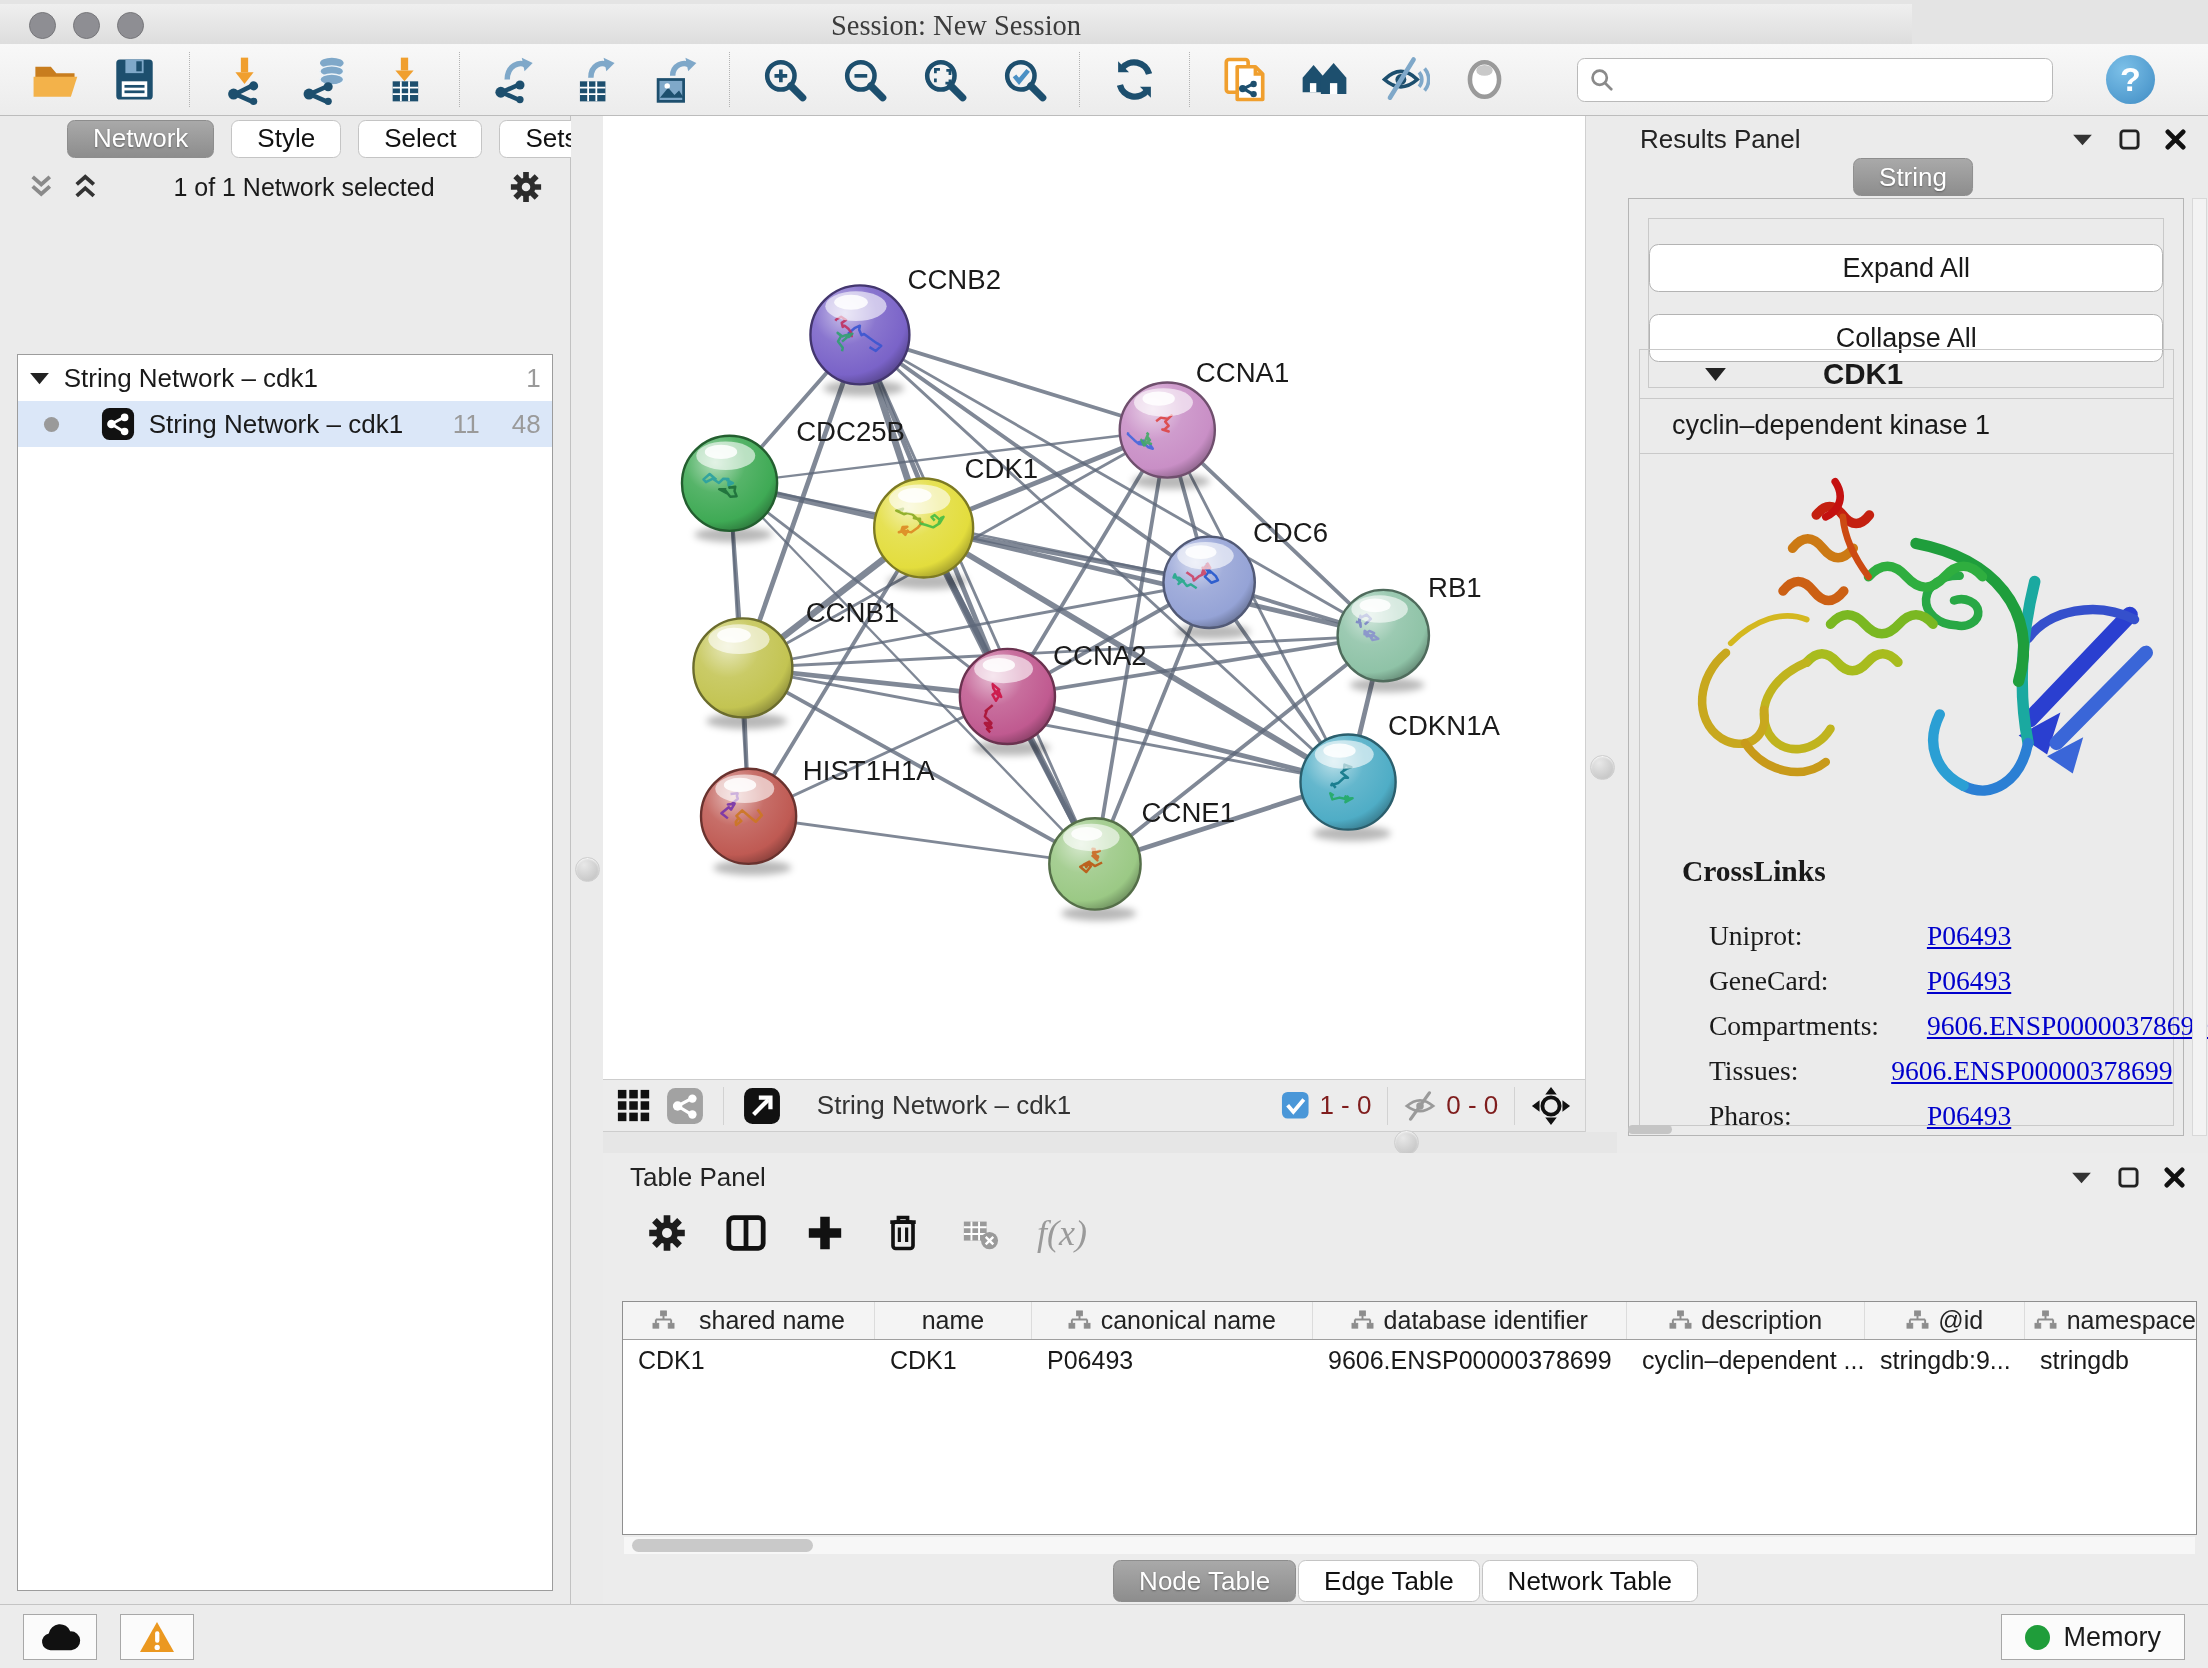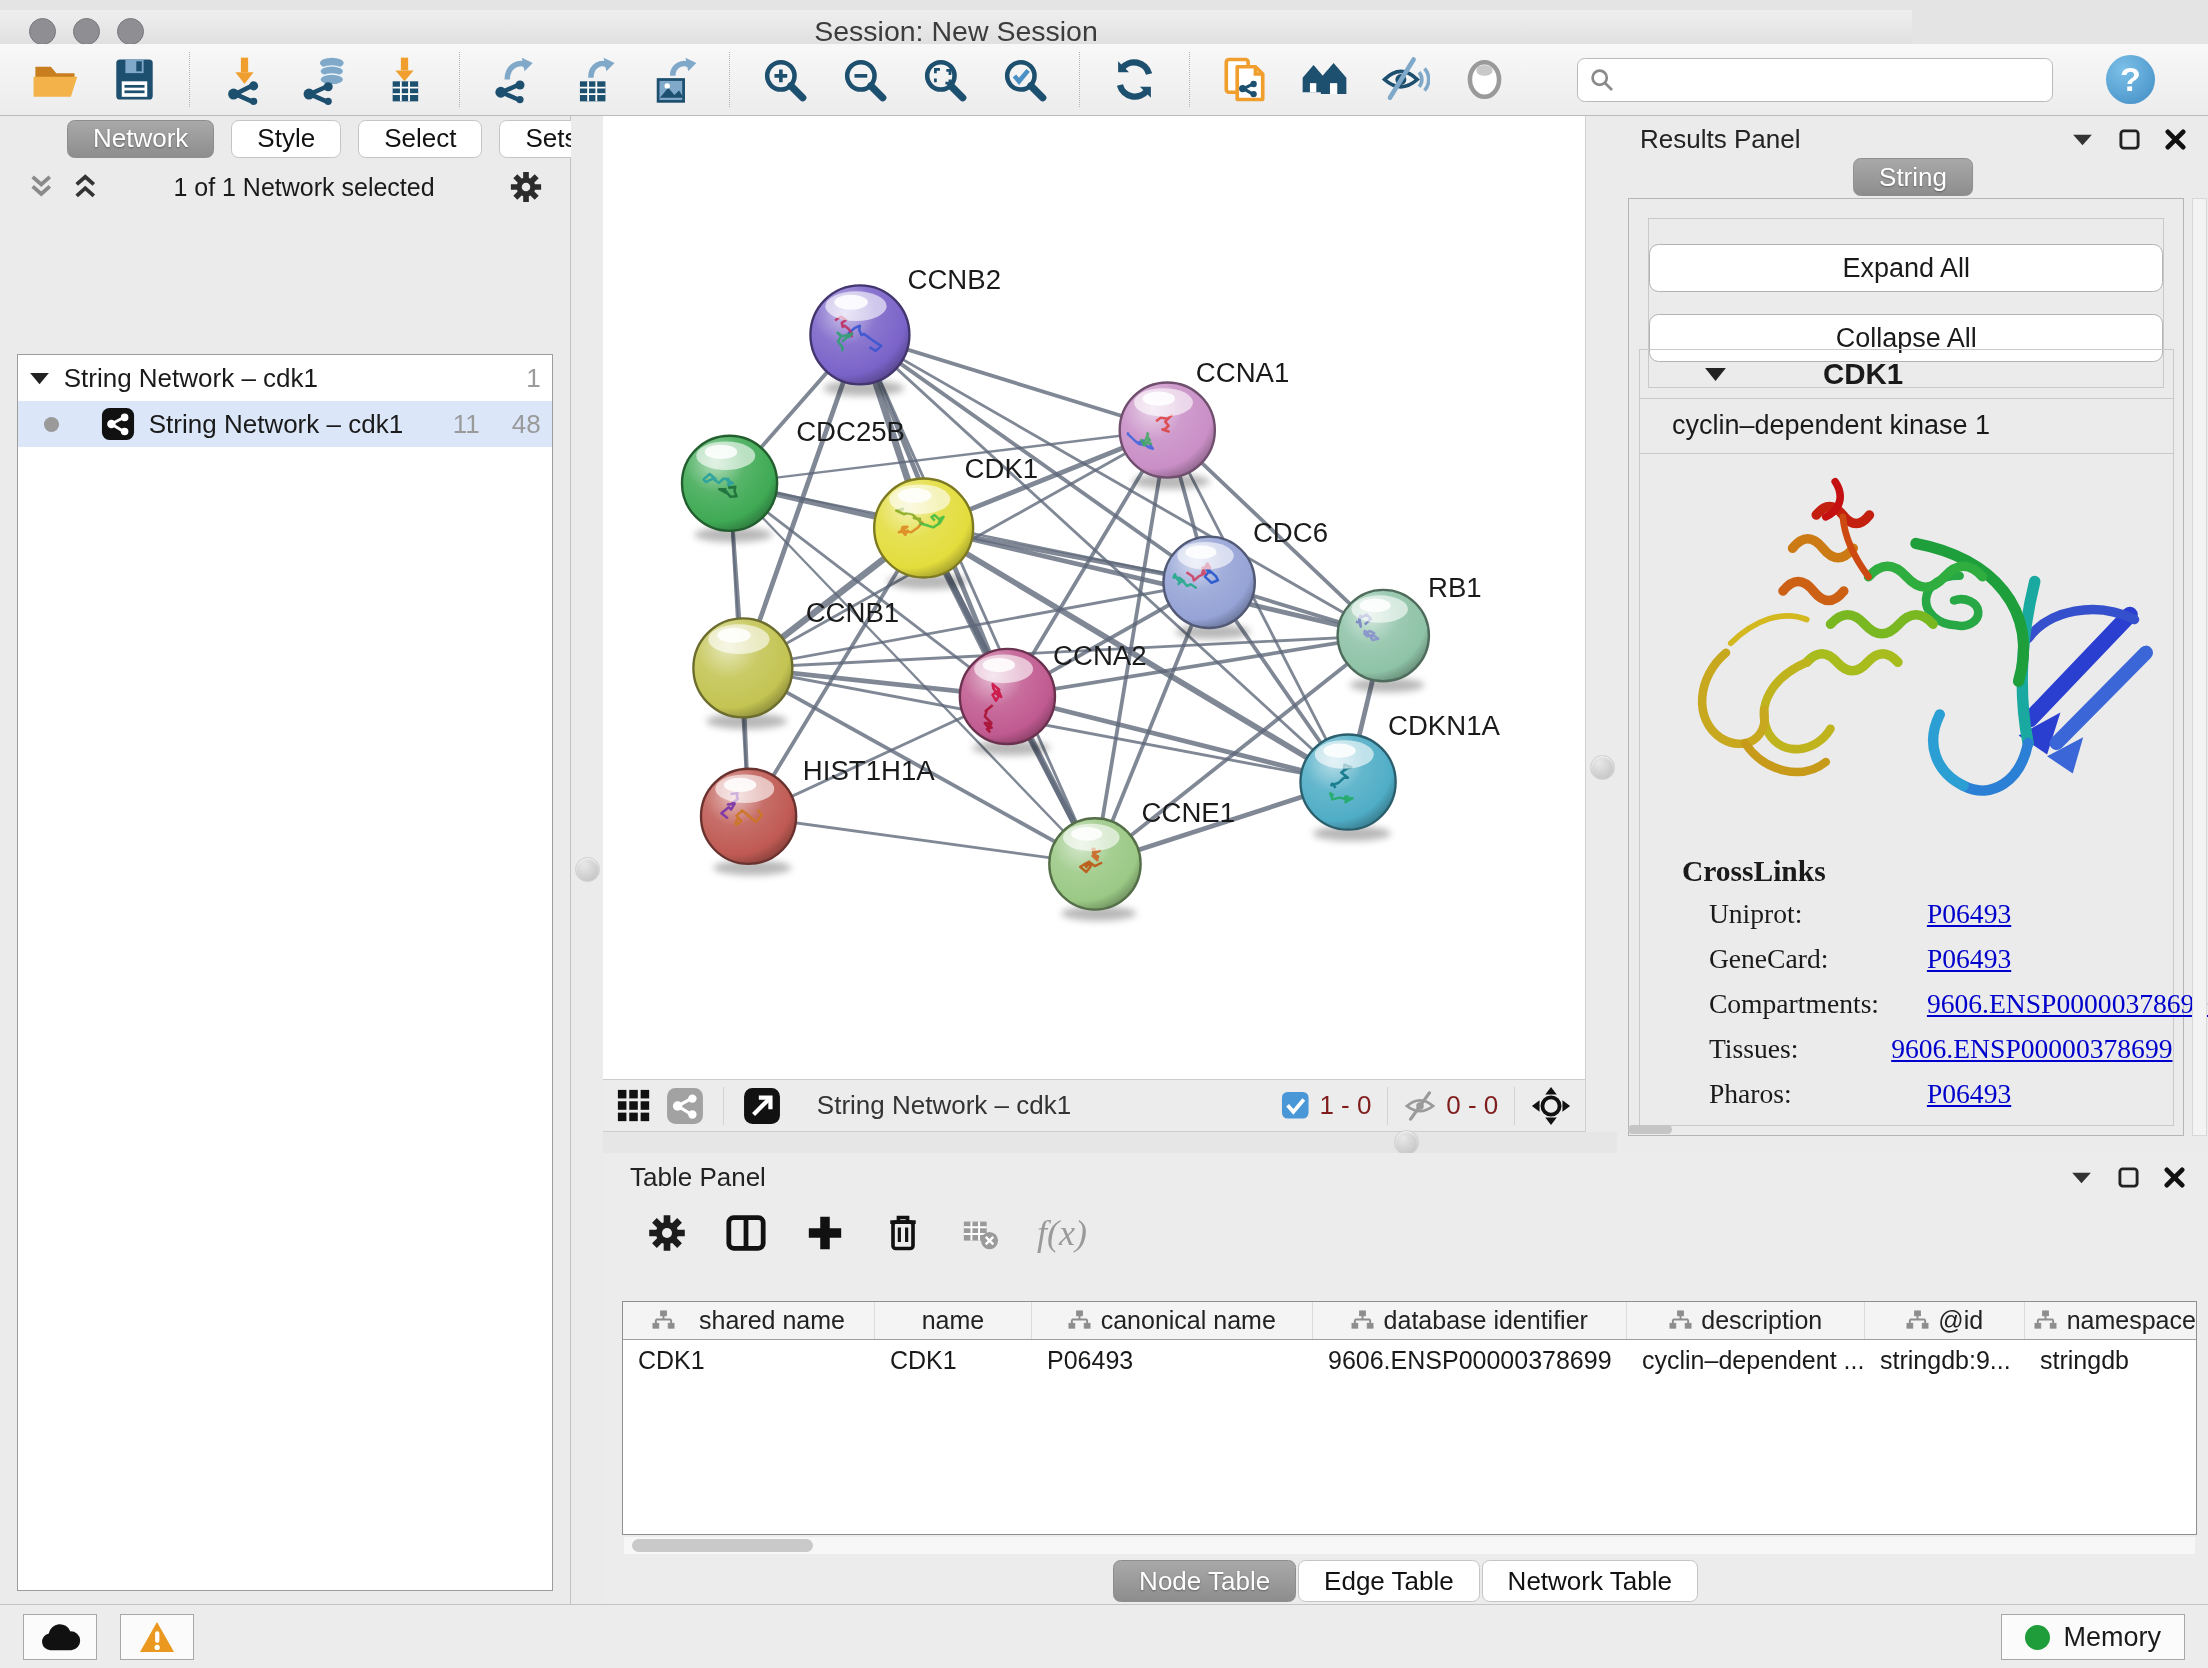--- a/index.html
+++ b/index.html
@@ -2,23 +2,23 @@
 <html style="font-size:15px"><head>
 <meta charset="utf-8">
 <style>
   * { box-sizing: border-box; margin: 0; padding: 0; }
   html,body { width: 2208px; height: 1668px; overflow: hidden; }
   body { font-family: "Liberation Sans", sans-serif; background: #e4e4e4; position: relative; color:#1a1a1a; }
 
   .app { position:absolute; inset:0; }
 
   
-  .titlebar { position:absolute; left:0; top:10px; width:1912px; height:44px;
+  .titlebar { position:absolute; left:0; top:4px; width:1912px; height:44px;
     background: linear-gradient(#efefef,#dcdcdc); border-bottom:1px solid #b6b6b6;
-    display:flex; align-items:center; }
+    display:flex; align-items:center;font-family:Liberation Serif, serif; }
   .traffic { display:flex; gap:17px; margin-left:28.5px; }
   .traffic span { width:27px; height:27px; border-radius:50%; background:#8e8e93; border:1px solid #76767a; }
   .win-title { position:absolute; left:0; right:0; text-align:center; font-size:28.5px; color:#3c3c3c; }
 
   
   .toolbar { position:absolute; left:0; top:44px; width:2208px; height:72px;
     background: linear-gradient(#f8f8f8,#ececec); border-bottom:1px solid #bcbcbc;
     display:flex; align-items:center; }
   .tb-group { display:flex; align-items:center; gap:25px; padding:0 27px; }
   .tb-sep { width:0; height:55px; border-left:1.9px dotted #b3b3b3; }
@@ -85,21 +85,21 @@
   .rp-buttons { margin:19px; border:1.9px solid #c9c9c9; padding:25px 0; display:flex; justify-content:center; gap:22px;flex-direction:column; }
   .rp-btn { min-width:177px; height:48px; padding:0 27px; background:#fff; border:1px solid #b3b3b3; border-radius:9.5px;
     font-size:27px; display:flex; align-items:center; justify-content:center; cursor:pointer; }
   .rp-gene { position:absolute; left:9.5px; right:9.5px; top:150px; bottom:9.5px; border:1.9px solid #c9c9c9; }
   .rp-gene-header { height:49px; display:flex; align-items:center; gap:95px; padding-left:63px;
     border-bottom:1.9px solid #c9c9c9; }
   .rp-gene-header .gname { font-size:29.5px; font-weight:bold; }
   .rp-desc { border-bottom:1.9px solid #c9c9c9; padding:11.4px 0 11.4px 32px; font-size:27px; }
   .rp-protein { display:block; margin:3.8px auto 0 auto; }
   .crosslinks { font-family:"Liberation Serif", serif; padding:17px 0 0 42px; }
-  .crosslinks h3 { font-size:29.5px; margin-bottom:4px; }
+  .crosslinks h3 { font-size:29.5px; margin-bottom:26px; }
   .cl-row { display:flex; font-size:27.6px; height:45px; align-items:center; }
   .cl-row .cl-label { width:177px; padding-left:27px; }
   .cl-row a { color:#0000cc; text-decoration:underline; margin-left:68px; cursor:pointer; }
   .rp-vscroll { position:absolute; right:1.9px; top:82px; bottom:17px; width:15px; background:#f3f3f3; border:1px solid #d8d8d8; }
   .rp-hthumb { position:absolute; left:11.4px; bottom:19px; width:44px; height:9.5px; background:#c5c5c5; border-radius:4.8px; }
 
   
   .table-panel { position:absolute; left:603px; top:1153px; width:1605px; height:451px; background:#ececec; }
   .tp-header { padding:7.6px 23px 0 27px; height:42px; }
   .tp-toolbar { display:flex; align-items:center; gap:38px; padding:17px 0 15px 44px; }

